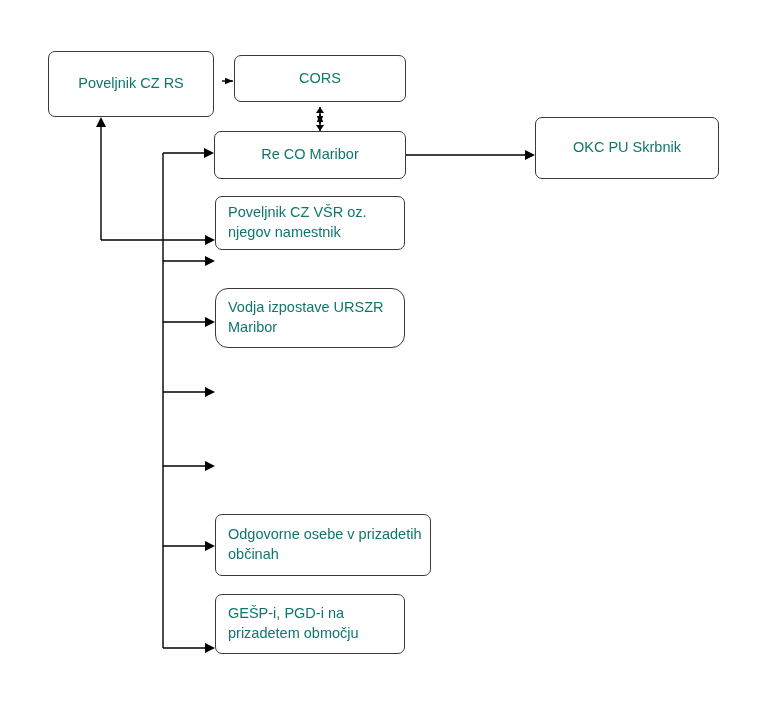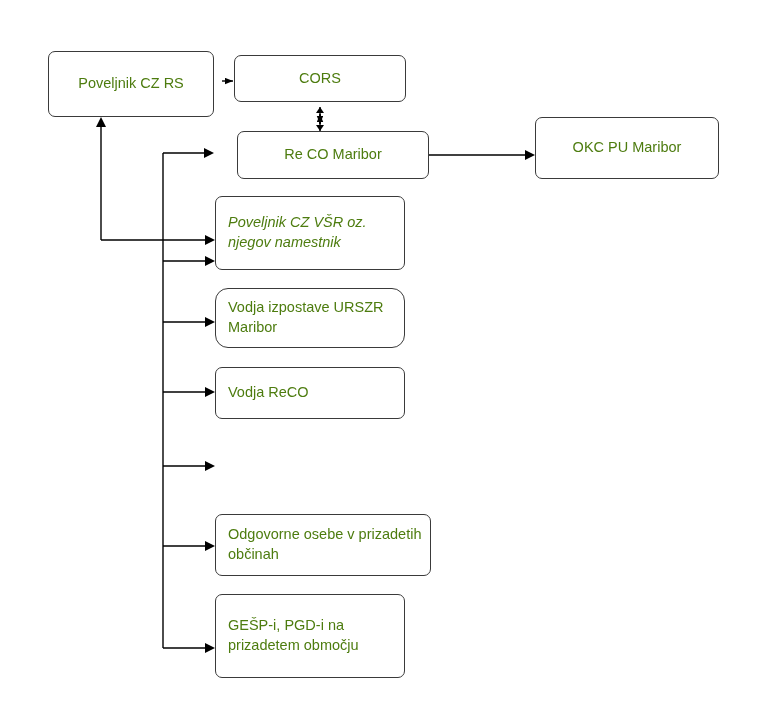--- a/index.html
+++ b/index.html
@@ -20,21 +20,21 @@
   .node {
     position: absolute;
     box-sizing: border-box;
     border: 1.3px solid #3a3a3a;
     border-radius: 7px;
     background: #ffffff;
     display: flex;
     align-items: center;
     justify-content: center;
     text-align: center;
-    color: #4d7c0f;
+    color: #0f766e;
     font-size: 14.5px;
     line-height: 1.35;
     padding: 4px 8px;
     z-index: 2;
   }
   .node.left-align {
     justify-content: flex-start;
     text-align: left;
     padding-left: 12px;
   }
@@ -134,42 +134,39 @@
   </svg>
 
   <div class="node" style="left:48px; top:51px; width:166px; height:66px;">
     <span class="label">Poveljnik CZ RS</span>
   </div>
 
   <div class="node" style="left:234px; top:55px; width:172px; height:47px;">
     <span class="label">CORS</span>
   </div>
 
-  <div class="node" style="left:214px; top:131px; width:192px; height:48px;margin-left:23px;">
+  <div class="node" style="left:214px; top:131px; width:192px; height:48px;">
     <span class="label">Re CO Maribor</span>
   </div>
 
   <div class="node" style="left:535px; top:117px; width:184px; height:62px;">
-    <span class="label">OKC PU Maribor</span>
+    <span class="label">OKC PU Skrbnik</span>
   </div>
 
-  <div class="node left-align" style="left:215px; top:196px; width:190px; height:74px;font-style:italic;">
+  <div class="node left-align" style="left:215px; top:196px; width:190px; height:54px;">
     <span class="label">Poveljnik CZ VŠR oz. njegov namestnik</span>
   </div>
 
   <div class="node left-align" style="left:215px; top:288px; width:190px; height:60px;border-radius:13px;">
     <span class="label">Vodja izpostave URSZR Maribor</span>
   </div>
 
-  <div class="node left-align" style="left:215px; top:367px; width:190px; height:52px;">
-    <span class="label">Vodja ReCO</span>
-  </div>
 
 
   <div class="node left-align" style="left:215px; top:514px; width:216px; height:62px;">
     <span class="label">Odgovorne osebe v prizadetih občinah</span>
   </div>
 
-  <div class="node left-align" style="left:215px; top:594px; width:190px; height:84px;">
+  <div class="node left-align" style="left:215px; top:594px; width:190px; height:60px;">
     <span class="label">GEŠP-i, PGD-i na prizadetem območju</span>
   </div>
 
 </div>
 
 </body></html>

